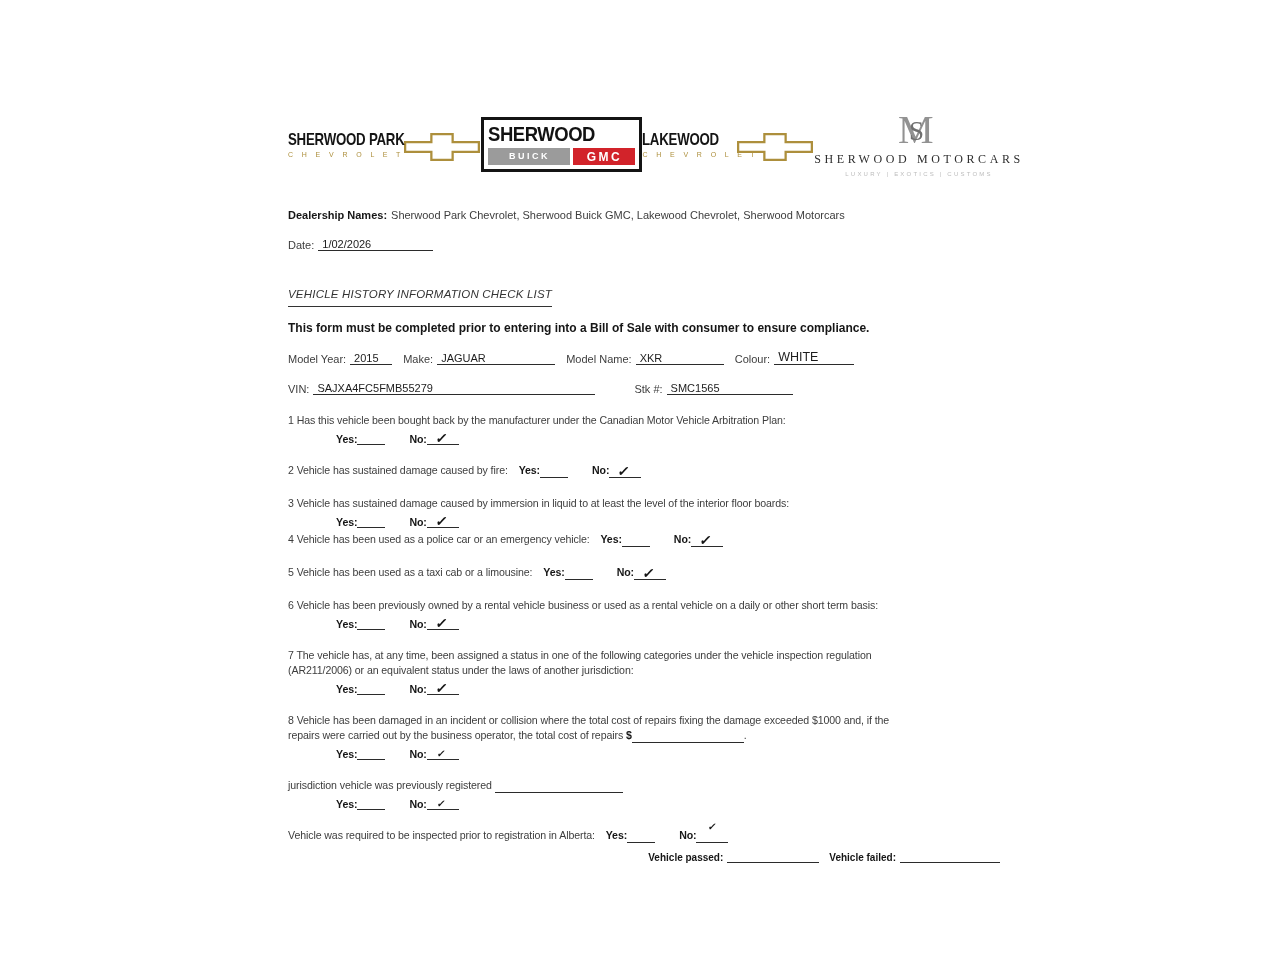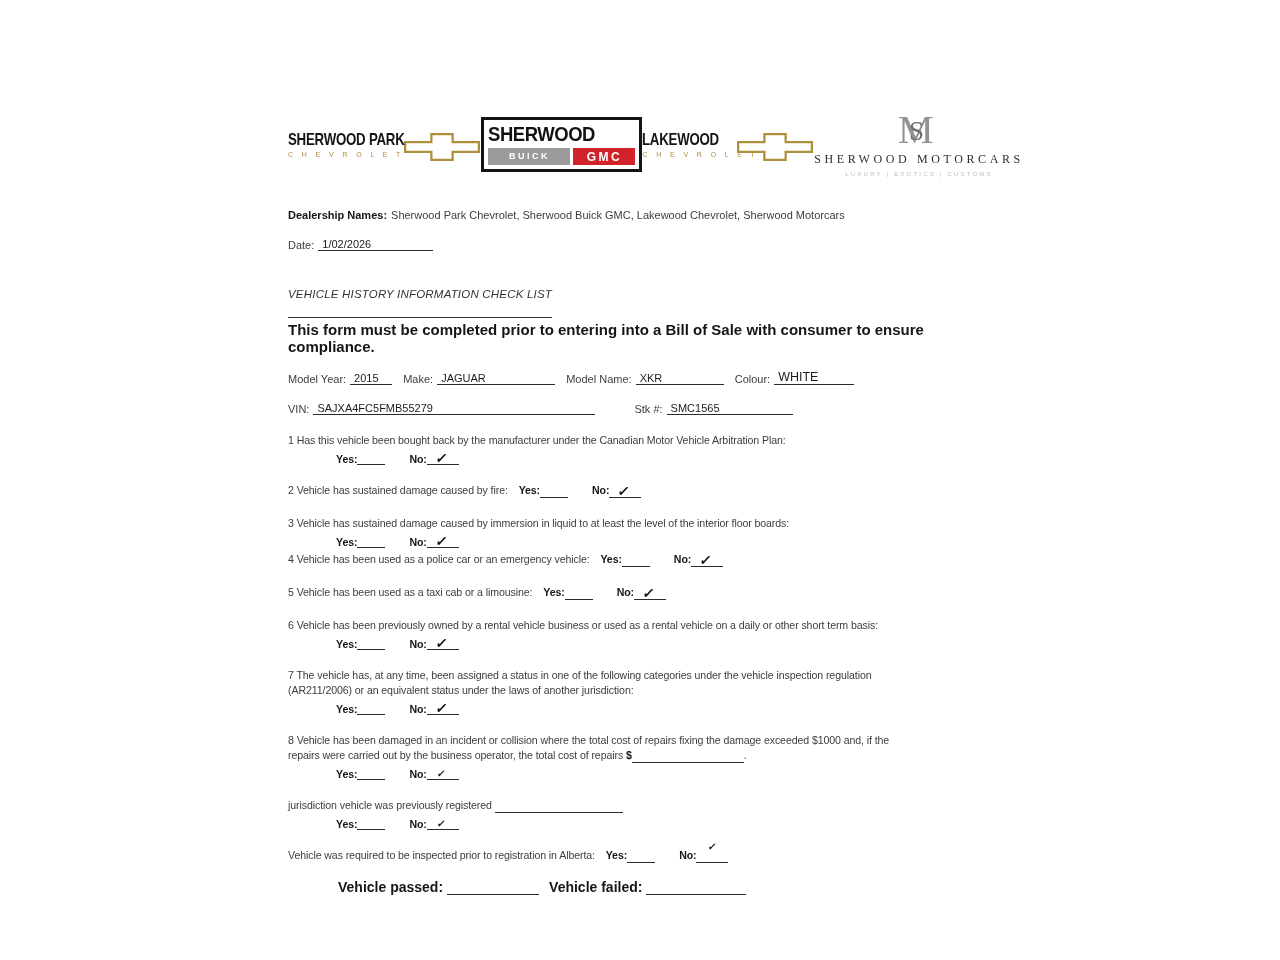--- a/index.html
+++ b/index.html
@@ -48,42 +48,42 @@
   .bl { display:inline-block; border-bottom:1.4px solid #2b2b2b; height:13px;
         vertical-align:bottom; position:relative; }
   .val { position:absolute; left:4px; bottom:0; font-size:11px; color:#1c1c1c; white-space:nowrap; }
   .val.big { font-size:12.5px; }
   .w28{width:28px}.w30{width:32px}.w40{width:42px}.w78{width:80px}.w86{width:88px}
   .w92{width:92px}.w98{width:100px}.w112{width:112px}.w115{width:115px}.w118{width:118px}
   .w126{width:126px}.w150{width:128px}.w282{width:282px}
 
   .title { margin-top:33px; }
   .title-inner { font-style:italic; font-size:11.5px; color:#333;
-                 border-bottom:1.2px solid #333; padding-bottom:17px; letter-spacing:.2px; }
-  .notice { margin-top:19px; font-weight:bold; font-size:15px; color:#161616; }
+                 border-bottom:1.2px solid #333; padding-bottom:6px; letter-spacing:.2px; }
+  .notice { margin-top:19px; font-weight:bold; font-size:12px; color:#161616; }
 
   .fields { margin-top:16px; white-space:nowrap; }
   .stkgap { margin-left:36px; }
 
   .q { margin-top:18px; font-size:10.6px; letter-spacing:-.1px; }
   .q.tight { margin-top:4px; }
   .qline { line-height:15px; white-space:nowrap; }
   .qt { line-height:15px; }
 
   .yn b { color:#161616; }
   .yn .nl { margin-left:24px; }
   .yn.ind { display:block; margin-left:48px; margin-top:3px; }
   .yn.inl { margin-left:8px; }
 
   .chk { position:absolute; left:9px; bottom:-2px; font-size:14px; font-weight:bold;
          color:#141414; transform:skewX(-10deg); }
   .chk.small { font-size:10px; bottom:0; left:10px; }
   .chk.raised { font-size:10px; bottom:10px; left:12px; }
 
-  .pf { margin-top:16px; margin-left:50px; font-size:14px; }
+  .pf { margin-top:6px; margin-left:50px; font-size:10px;text-align:right; }
   .g2 { margin-left:10px; }
 </style>
 </head>
 <body>
 
 <div class="doc">
 
   <div class="logos">
     <div class="logo-chev">
       <div class="chevtext">

